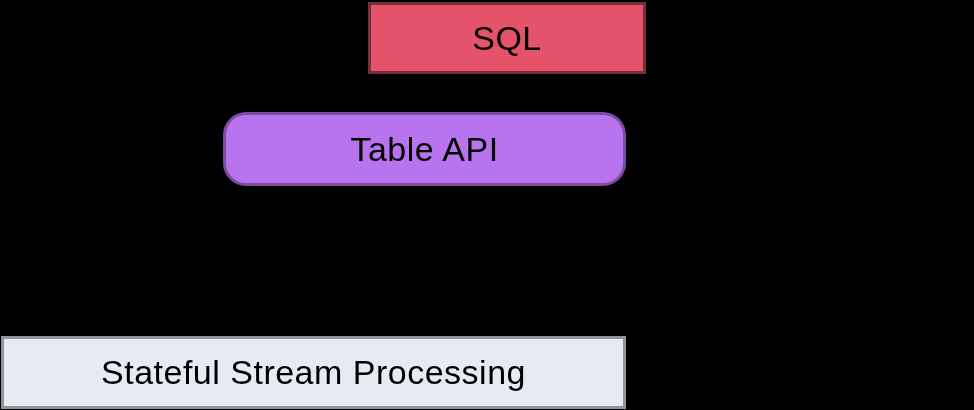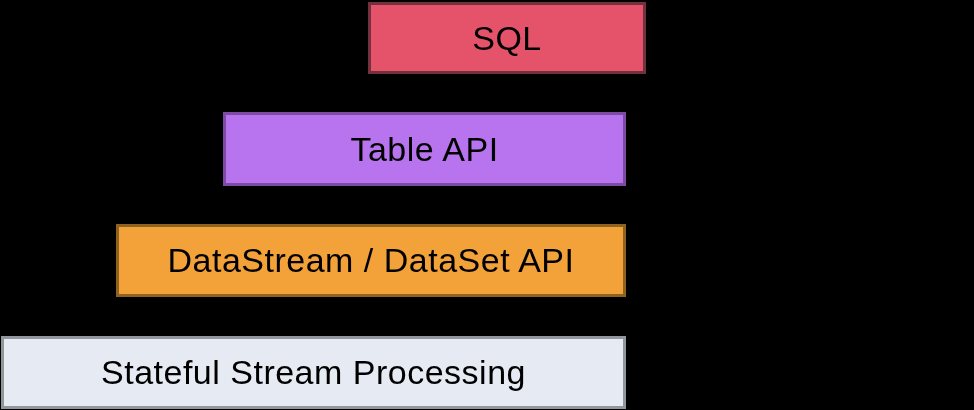--- a/index.html
+++ b/index.html
@@ -33,25 +33,22 @@
 </style>
 </head>
 <body>
 
 <div id="stage" style="background: rgb(0, 0, 0);">
 
   <div class="layer" style="left: 368px; top: 2px; width: 278px; height: 72px; background: rgb(229, 83, 107); border-color: rgb(115, 48, 61);">
     <span class="layer-label" style="color: rgb(0, 0, 0);">SQL</span>
   </div>
 
-  <div class="layer" style="left: 223px; top: 112px; width: 403px; height: 74px; background: rgb(184, 115, 238); border-color: rgb(125, 75, 163);">
+  <div class="layer" style="left: 223px; top: 112px; width: 403px; height: 74px; background: rgb(184, 115, 238); border-color: rgb(125, 75, 163); border-radius: 23px;">
     <span class="layer-label" style="color: rgb(0, 0, 0);">Table API</span>
   </div>
 
-  <div class="layer" style="left: 116px; top: 224px; width: 510px; height: 73px; background: rgb(243, 162, 58); border-color: rgb(143, 98, 31);">
-    <span class="layer-label" style="color: rgb(0, 0, 0);">DataStream / DataSet API</span>
-  </div>
 
   <div class="layer" style="left: 1px; top: 336px; width: 625px; height: 73px; background: rgb(230, 234, 243); border-color: rgb(143, 150, 158);">
     <span class="layer-label" style="color: rgb(0, 0, 0);">Stateful Stream Processing</span>
   </div>
 
 </div>
 
 </body></html>

